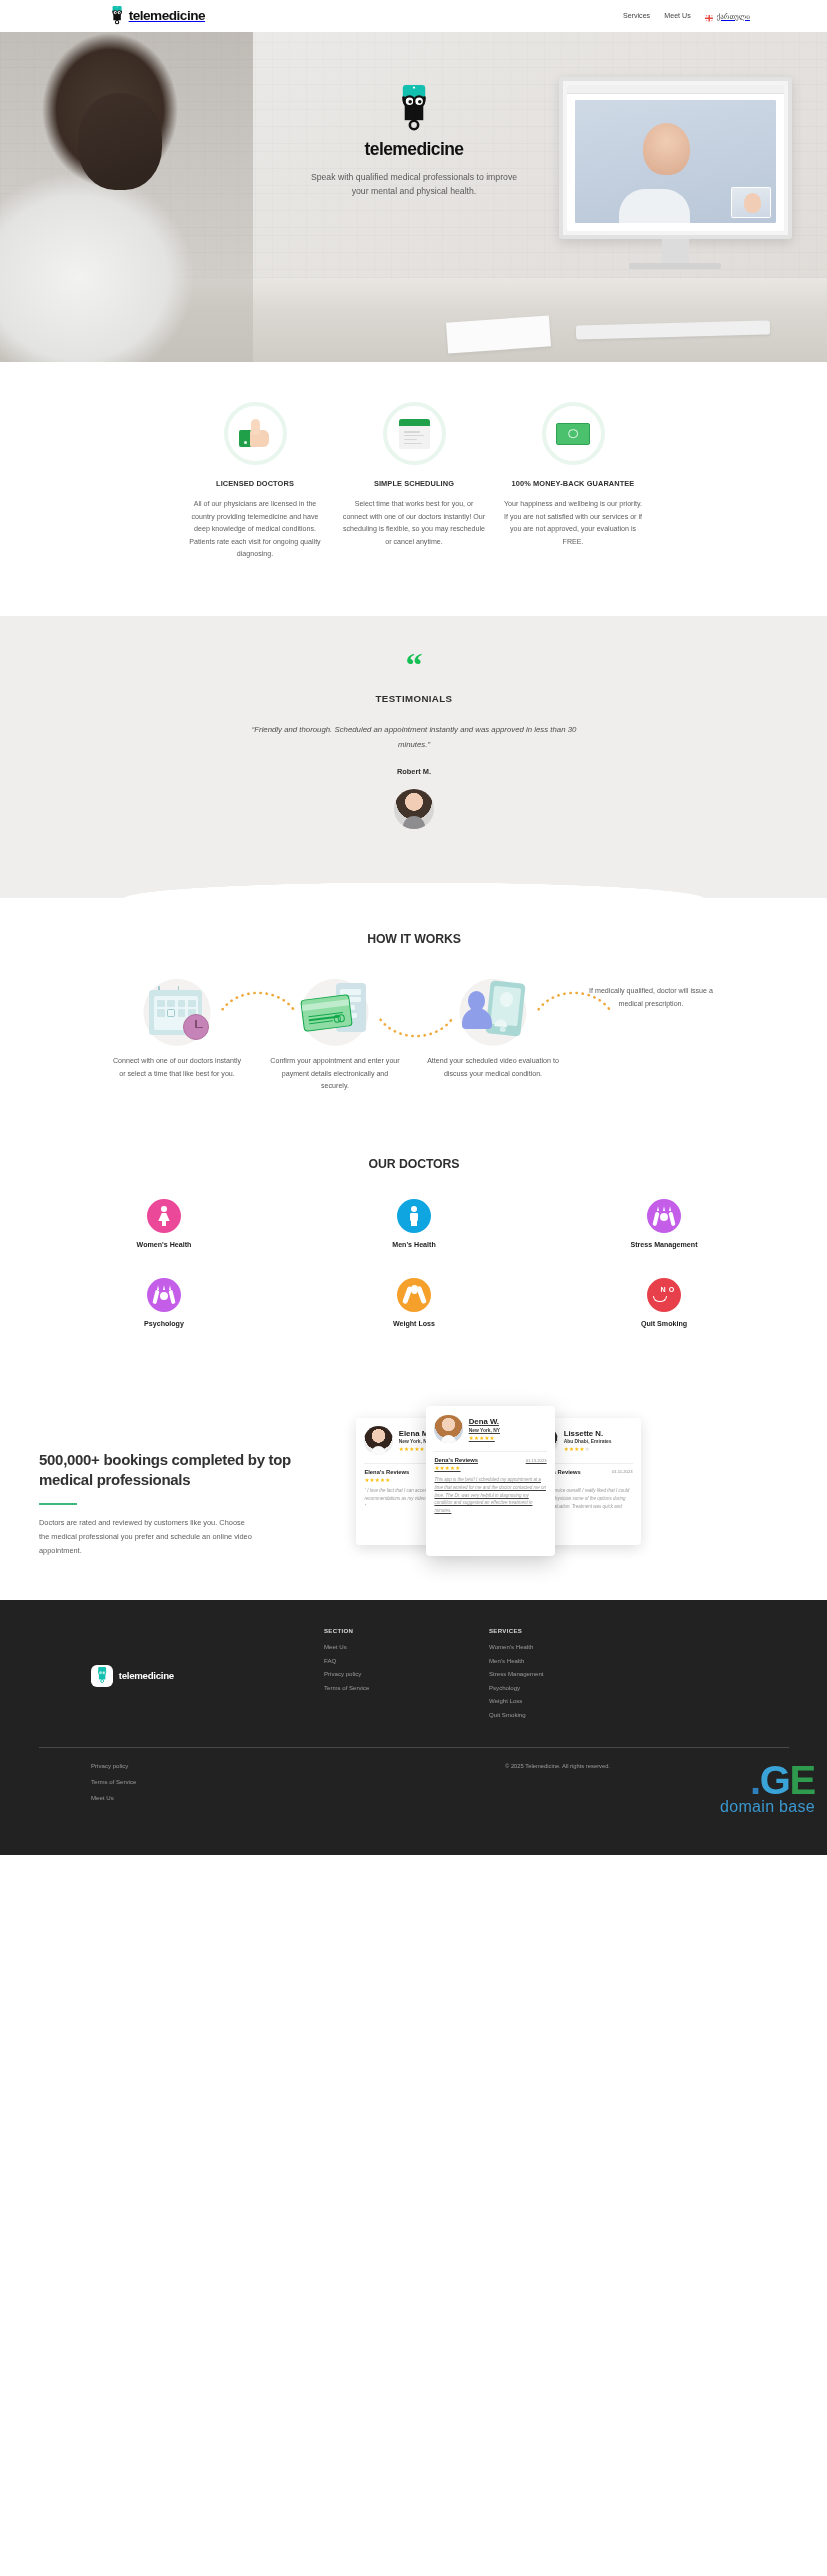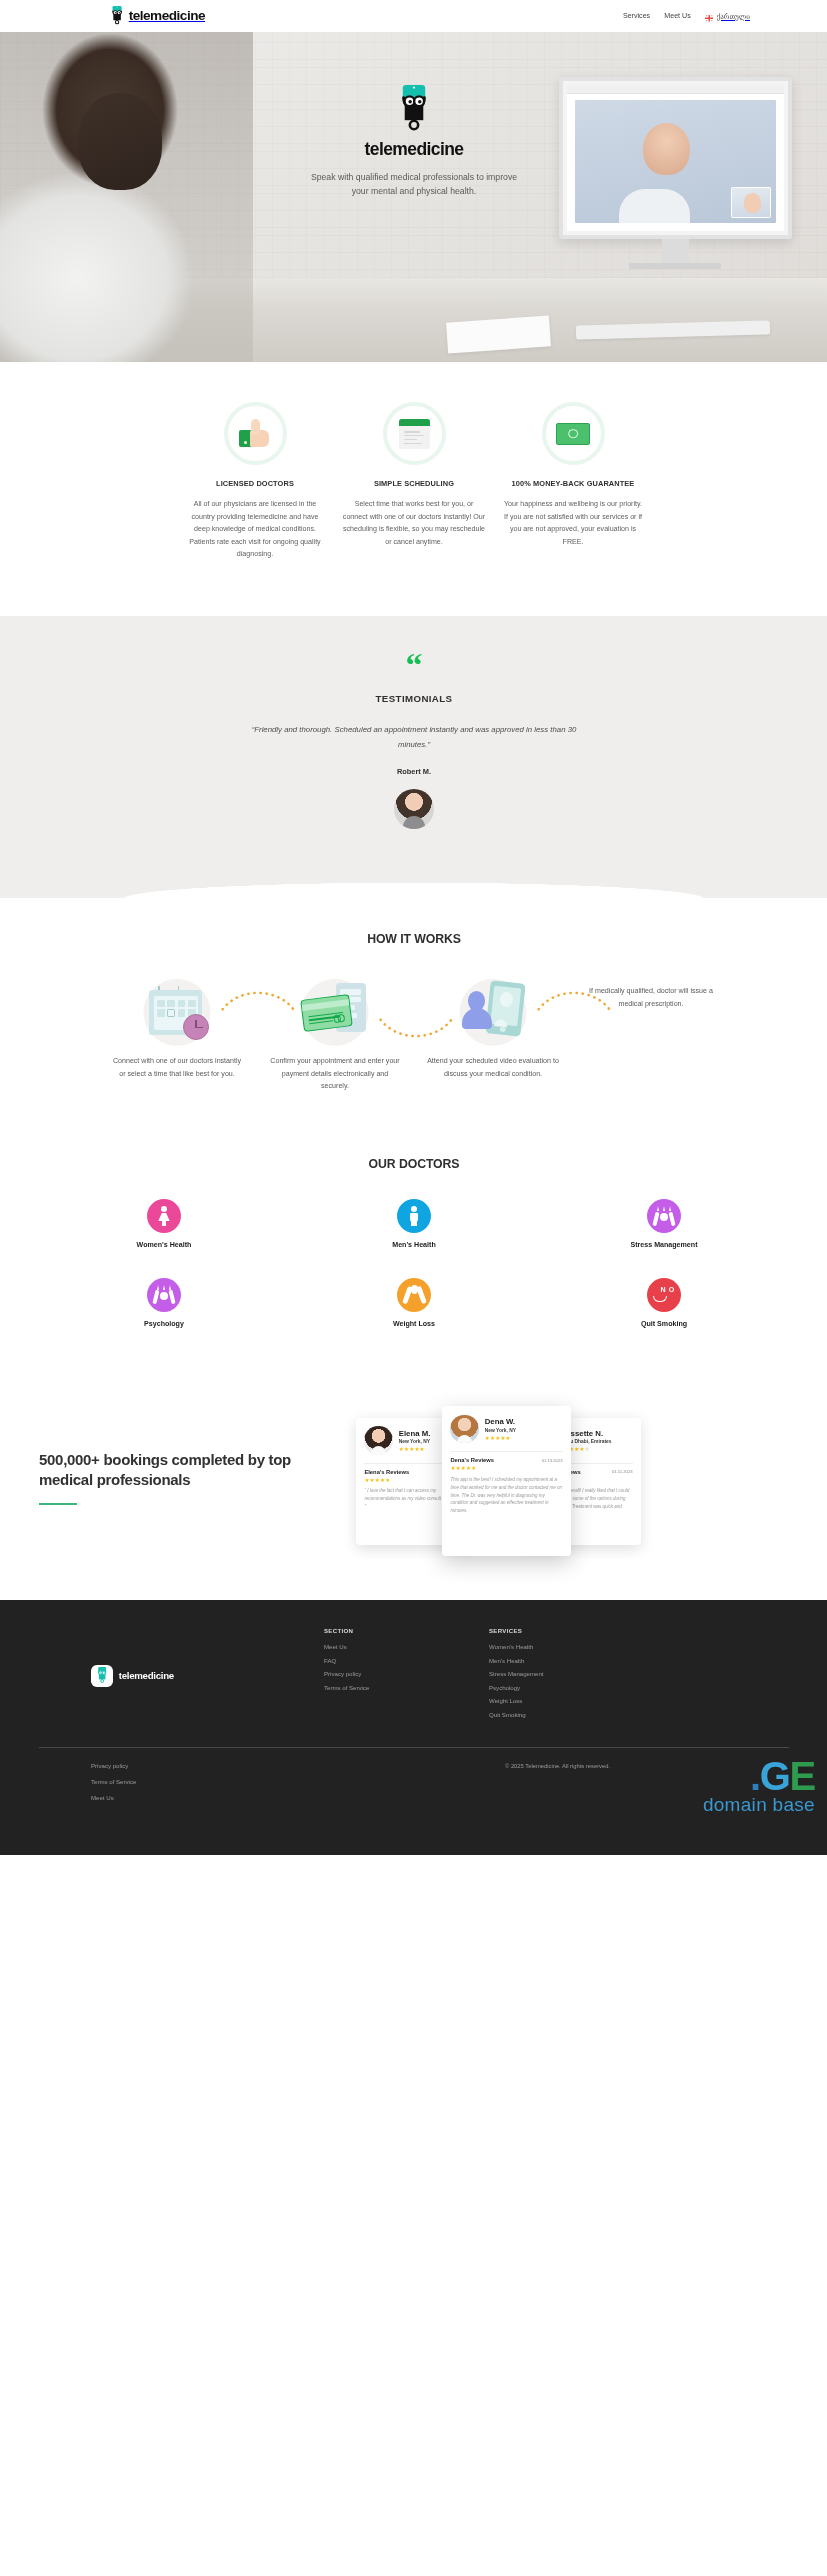--- a/index.html
+++ b/index.html
@@ -353,21 +353,21 @@
   .footer-bottom-links { width: 466px; padding-left: 52px; }
   .footer-bottom-links .footer-link { margin-bottom: 9px; }
   .footer-copy { font-size: 5.8px; color: #9b9b9b; padding-top: 1.3px; }
   .watermark {
     position: absolute; right: 13px; bottom: 39px;
     pointer-events: none; user-select: none; text-align: right;
   }
   .wm-top { font-size: 40px; font-weight: bold; color: #2f7fbd; line-height: .85; letter-spacing: -1.3px; }
   .wm-top .wm-g { color: #3aa3d8; }
   .wm-top .wm-e { color: #2f9b4e; }
-  .wm-sub { font-size: 19px; color: #3a97cf; letter-spacing: 0.3px; margin-top: 1.3px; }
+  .wm-sub { font-size: 16px; color: #3a97cf; letter-spacing: 0.3px; margin-top: 1.3px; }
 </style>
 </head>
 <body>
 
 <header class="site-header">
   <a class="brand" href="#">
     <span class="brand-mark">
       <svg viewBox="0 0 22 30" width="14.2" height="19.4">
         <rect x="4" y="0" width="14" height="10" rx="2" fill="#13bfae"></rect>
         <rect x="5.2" y="9" width="11.6" height="13" fill="#111"></rect>
@@ -659,20 +659,21 @@
       <div class="service-label">Quit Smoking</div>
     </div>
 
   </div>
 </section>
 
 <section class="bookings">
   <div class="bookings-left">
     <h2 class="bookings-title">500,000+ bookings completed by top medical professionals</h2>
     <div class="bookings-rule"></div>
+    <p class="bookings-body">Doctors are rated and reviewed by customers like you. Choose the medical professional you prefer and schedule an online video appointment.</p>
   </div>
 
   <div class="reviews">
 
     <div class="review-card side" style="left:13px;">
       <div class="rv-head">
         <div class="rv-avatar a1"></div>
         <div>
           <div class="rv-name">Elena M.</div>
           <div class="rv-loc">New York, NY</div>
@@ -699,21 +700,21 @@
       </div>
       <div class="rv-sep"></div>
       <div class="rv-row">
         <div class="rv-title">Lissette's Reviews</div>
         <div class="rv-date">01.11.2023</div>
       </div>
       <div class="stars">★★★★<span class="off">★</span></div>
       <div class="rv-body">Very good service overall! I really liked that I could choose my physician some of the options during the video evaluation. Treatment was quick and easy.</div>
     </div>
 
-    <div class="review-card featured" style="left:99px;">
+    <div class="review-card featured" style="left:83px;text-decoration:underline;">
       <div class="rv-head">
         <div class="rv-avatar a2"></div>
         <div>
           <div class="rv-name">Dena W.</div>
           <div class="rv-loc">New York, NY</div>
           <div class="stars">★★★★★</div>
         </div>
       </div>
       <div class="rv-sep"></div>
       <div class="rv-row">

